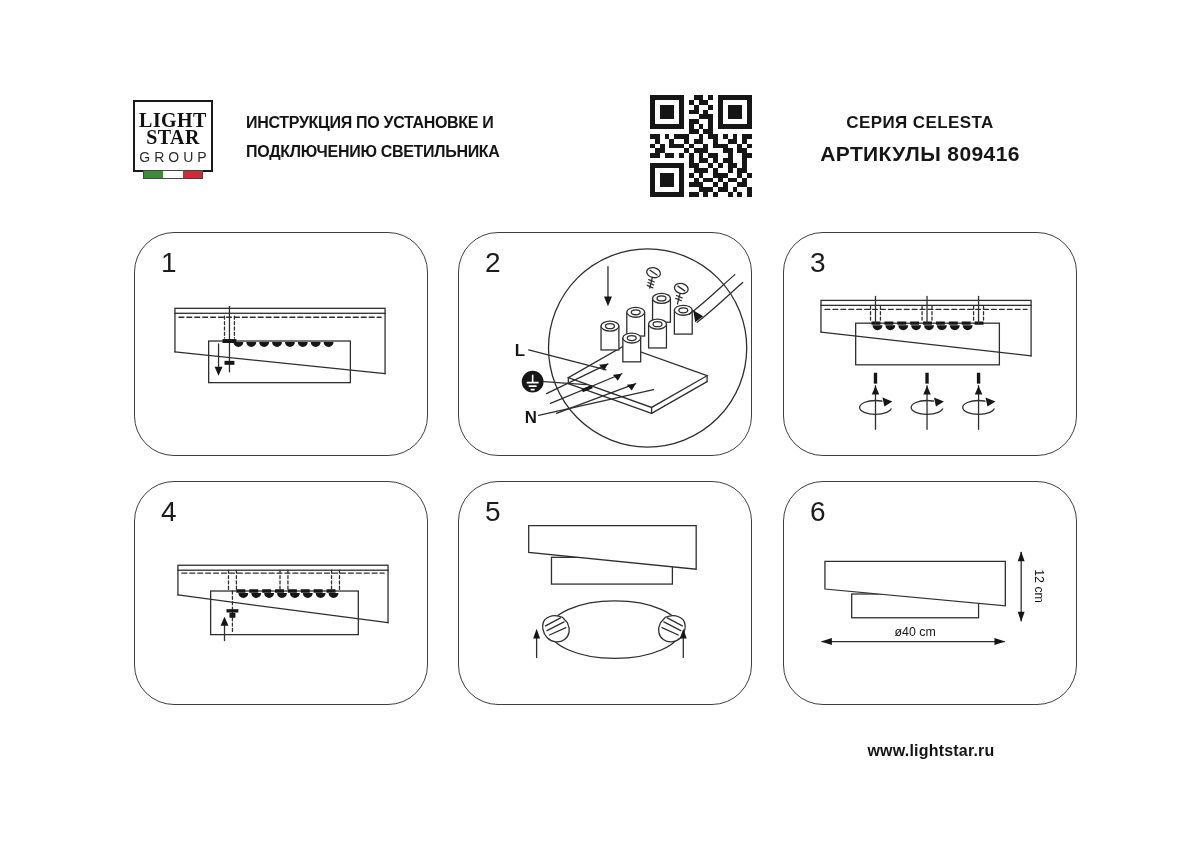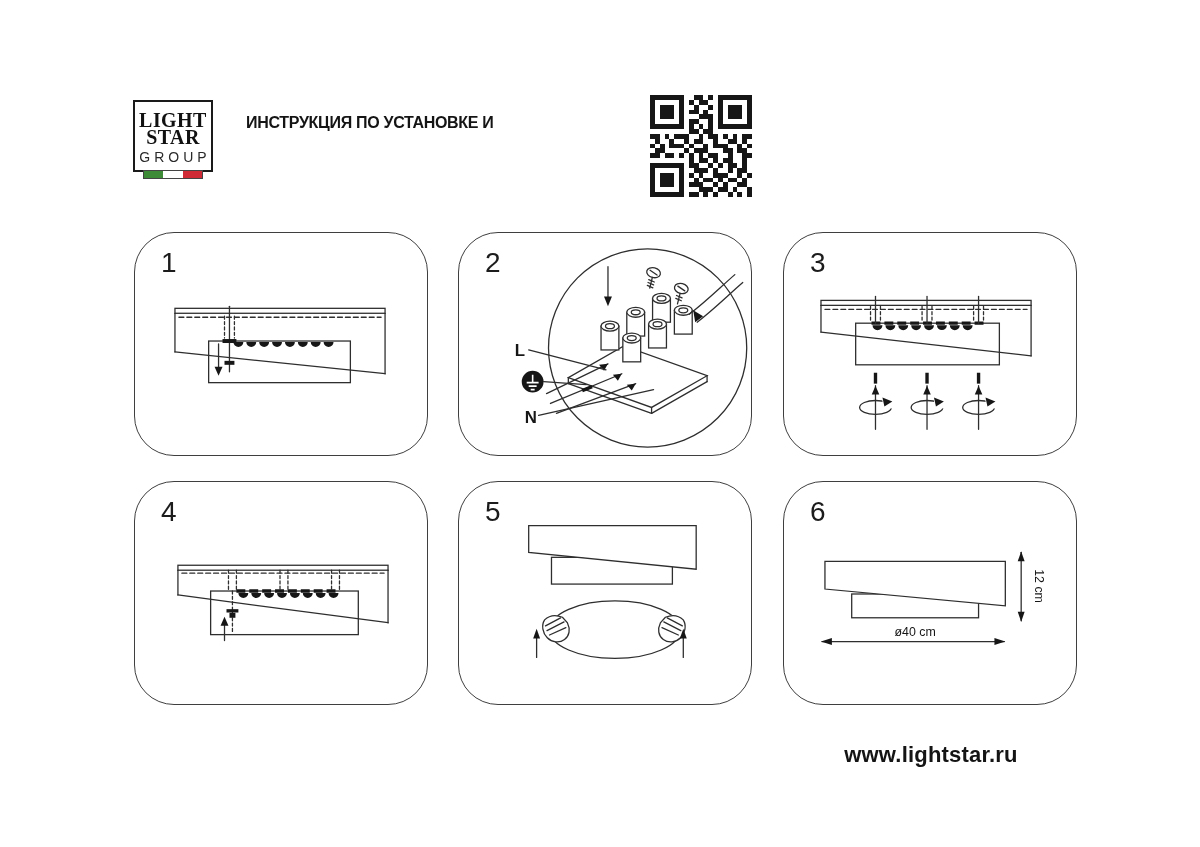--- a/index.html
+++ b/index.html
@@ -53,41 +53,42 @@
   .draw .blk { fill:#161616; stroke:none; }
   .draw .wht { fill:#ffffff; stroke:#2e2e2e; stroke-width:1.3; }
   .draw .gap { fill:#ffffff; stroke:none; }
   .draw text { fill:#161616; stroke:none; font-family:"Liberation Sans", sans-serif; }
   .draw .wire-label { font-size:17px; font-weight:bold; }
   .draw .dim-label { font-size:12.5px; }
   .gnd-glyph { stroke:#ffffff; stroke-width:1.6; fill:none; }
   
   .site {
     position:absolute; left:783px; top:742px; width:296px; text-align:center;
-    font-size:22px; font-weight:bold; letter-spacing:0.2px; color:#141414;
+    font-size:16px; font-weight:bold; letter-spacing:0.2px; color:#141414;
   }
 </style>
 </head>
 <body>
 
 <div class="page">
 
   <div class="logo-box">
     <div class="logo-word first">LIGHT</div>
     <div class="logo-word">STAR</div>
     <div class="logo-group">GROUP</div>
     <div class="logo-flag">
       <span id="flag-g" style="background: rgb(61, 139, 55);"></span>
         <span id="flag-w" style="background: rgb(255, 255, 255);"></span>
         <span id="flag-r" style="background: rgb(206, 43, 55);"></span>
     </div>
   </div>
 
   <div class="page-title">
     <div>ИНСТРУКЦИЯ ПО УСТАНОВКЕ И</div>
+    <div>ПОДКЛЮЧЕНИЮ СВЕТИЛЬНИКА</div>
   </div>
 
   <svg class="qr" viewBox="0 0 21 21" preserveAspectRatio="none" fill="#161616">
       <rect x="0" y="0" width="1" height="1"></rect>
       <rect x="1" y="0" width="1" height="1"></rect>
       <rect x="2" y="0" width="1" height="1"></rect>
       <rect x="3" y="0" width="1" height="1"></rect>
       <rect x="4" y="0" width="1" height="1"></rect>
       <rect x="5" y="0" width="1" height="1"></rect>
       <rect x="6" y="0" width="1" height="1"></rect>
@@ -314,20 +315,24 @@
       <rect x="6" y="20" width="1" height="1"></rect>
       <rect x="8" y="20" width="1" height="1"></rect>
       <rect x="9" y="20" width="1" height="1"></rect>
       <rect x="11" y="20" width="1" height="1"></rect>
       <rect x="13" y="20" width="1" height="1"></rect>
       <rect x="16" y="20" width="1" height="1"></rect>
       <rect x="18" y="20" width="1" height="1"></rect>
       <rect x="20" y="20" width="1" height="1"></rect>
     </svg>
 
+  <div class="series-block">
+    <div class="series-name">СЕРИЯ CELESTA</div>
+    <div class="article">АРТИКУЛЫ 809416</div>
+  </div>
 
   <section class="panel p1">
     <div class="step-num">1</div>
     <svg class="draw" viewBox="0 0 294 224">
       <g>
         <rect class="ln" x="40" y="76" width="212" height="5"></rect>
         <line class="ln" x1="44" y1="85" x2="248" y2="85" stroke-dasharray="5 3"></line>
         <line class="ln" x1="40" y1="81" x2="40" y2="120"></line>
         <line class="ln" x1="252" y1="81" x2="252" y2="142"></line>
         <line class="ln" x1="40" y1="120" x2="252" y2="142"></line>

